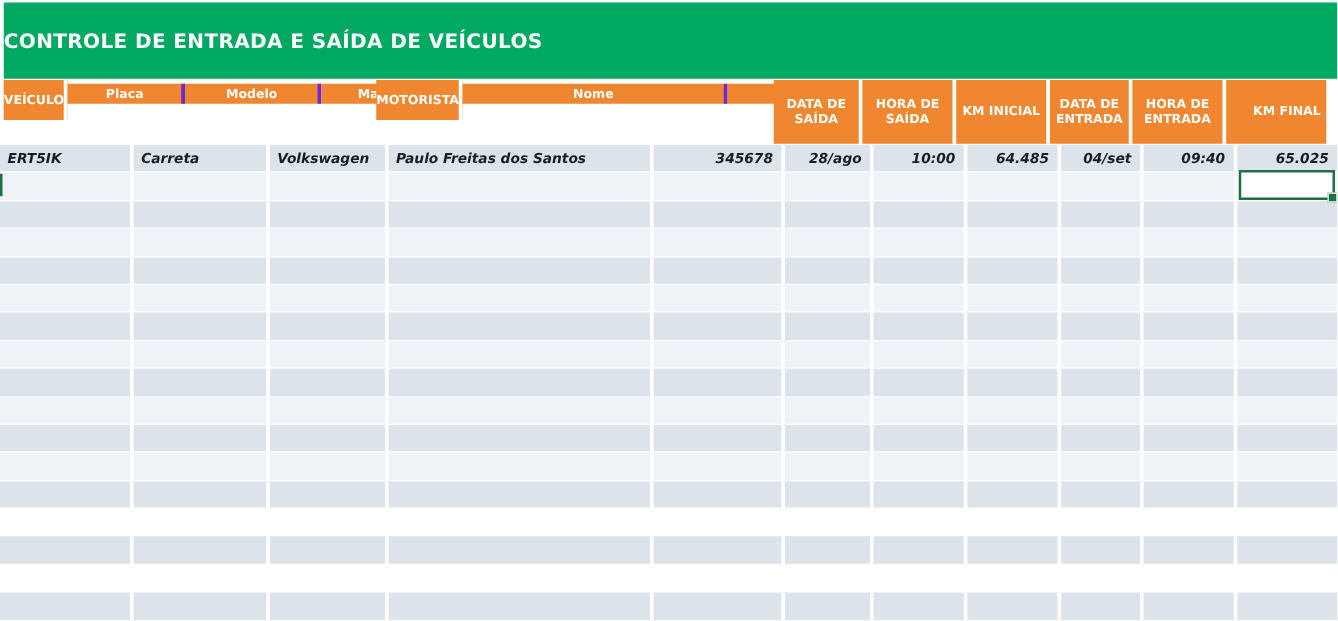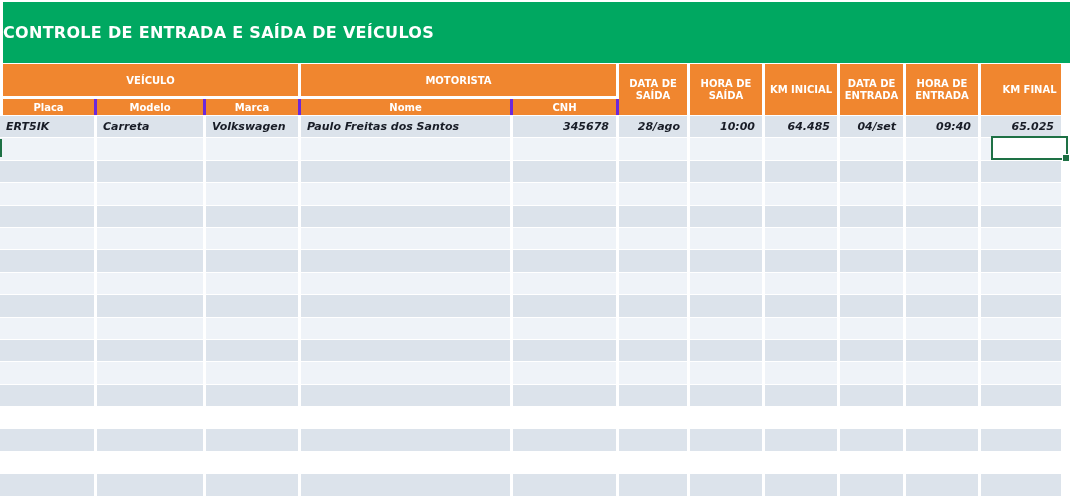--- a/index.html
+++ b/index.html
@@ -17,21 +17,21 @@
     display:flex;align-items:center;justify-content:flex-start;
   }
   .banner .title{
     color:#ffffff;font-size:16px;font-weight:bold;letter-spacing:.3px;
   }
   
   .header{
     position:absolute;left:3px;top:64px;width:1067px;height:51px;
     display:flex;align-items:stretch;
   }
-  .hgroup{display:flex;flex-direction:column;}
+  .hgroup{display:flex;flex-direction:row;}
   .hgroup .gtop{
     height:32px;box-sizing:border-box;border-right:3px solid #fff;
     background:#F0862F;color:#fff;font-size:10px;font-weight:bold;
     display:flex;align-items:center;justify-content:center;
   }
   .hgroup .gsub{display:flex;height:16px;margin-top:3px;}
   .subcell{
     box-sizing:border-box;border-right:3px solid #6d28d9;
     background:#F0862F;color:#fff;font-size:10px;font-weight:bold;
     display:flex;align-items:center;justify-content:center;
@@ -42,21 +42,21 @@
     display:flex;align-items:center;justify-content:center;text-align:center;
     line-height:12px;padding:0 4px;
   }
   .noborder{border-right:none !important;padding-left:21px;}
   
   .w-placa{width:94px}.w-modelo{width:109px}.w-marca{width:95px}
   .w-nome{width:212px}.w-cnh{width:106px}
   .w-ds{width:71px}.w-hs{width:75px}.w-ki{width:75px}
   .w-de{width:66px}.w-he{width:75px}.w-kf{width:80px}
   
-  .b-placa{width:97px}
+  .b-placa{width:107px}
   
   .body{position:absolute;left:0;top:116px;width:1070px;}
   .row{display:flex;height:22.4px;box-sizing:border-box;}
   .cell{
     box-sizing:border-box;height:100%;
     border-right:3px solid #fff;border-bottom:1px solid #fff;
     display:flex;align-items:center;
     font-size:11px;font-weight:bold;font-style:italic;color:#181C26;
     overflow:hidden;white-space:nowrap;
   }

